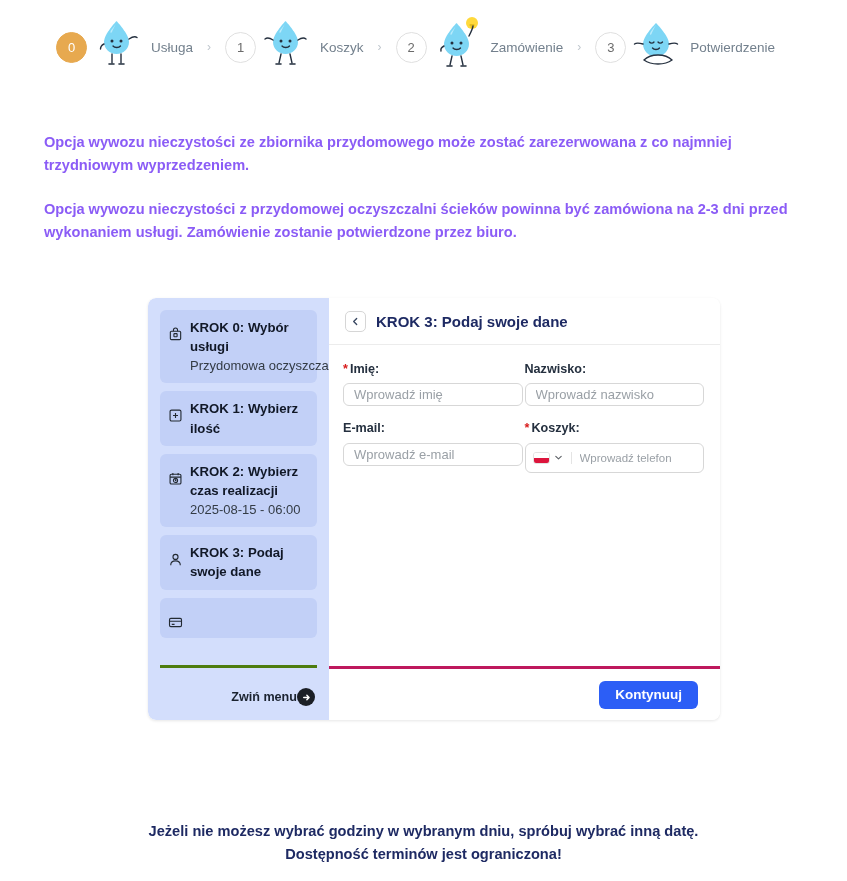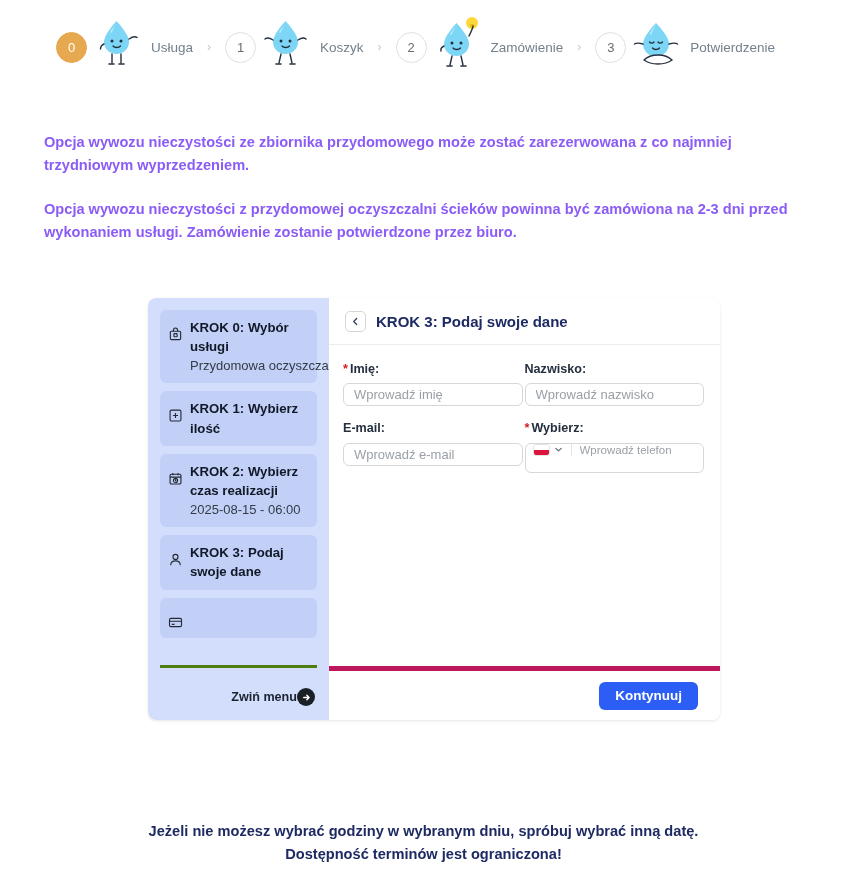--- a/index.html
+++ b/index.html
@@ -118,21 +118,21 @@
     font-family: "Liberation Sans", sans-serif;
   }
   .inp::placeholder { color: #9aa0a6; }
   .ta {
     width: 100%; height: 62px; border: 1px solid #d7d7d7;
     border-radius: 6px; padding: 6px 8px;
     font-size: 13px; resize: vertical; background:#fff;
     font-family: "Liberation Sans", sans-serif;
   }
   .phone-wrap {
-    display: flex; align-items: flex-start; height: 30px;
+    display: flex; align-items: center; height: 30px;
     border: 1px solid #d7d7d7; border-radius: 6px; overflow: hidden; background:#fff;
   }
   .flag-sel {
     width: 46px; display: flex; align-items: center; justify-content: center;
     gap: 4px; border-right: 1px solid #e4e4e4; cursor: pointer; flex:0 0 auto;
   }
   .flag {
     width: 17px; height: 12px; border-radius: 3px; overflow: hidden;
     display: flex; flex-direction: column; border: 1px solid #e3e3e3;
   }
@@ -140,21 +140,21 @@
   .flag .bot { flex:1; background:#dc143c; }
   .chev { width: 9px; height: 9px; color:#5f6368; display:block; }
   .phone-inp {
     flex: 1 1 auto; border: none; outline: none; padding: 0 8px;
     font-size: 11.5px; color: #222; background:transparent;
     font-family: "Liberation Sans", sans-serif;
   }
   .phone-inp::placeholder { color: #9aa0a6; }
 
   .panel-foot {
-    border-top: 5px solid #be185d; height: 54px;
+    border-top: 3px solid #be185d; height: 54px;
     display: flex; align-items: center; justify-content: flex-end;
     padding: 0 22px;
   }
   .cta {
     background: #2c5ef6; color: #fff; border: none; border-radius: 6px;
     height: 28px; padding: 0 16px; font-size: 13.5px; font-weight: bold;
     cursor: pointer; font-family: "Liberation Sans", sans-serif;
   }
 
   
@@ -358,21 +358,21 @@
             <input class="inp" type="text" placeholder="Wprowadź nazwisko" style="">
           </div>
         </div>
 
         <div class="row">
           <div class="field">
             <label class="lbl">E-mail:</label>
             <input class="inp" type="text" placeholder="Wprowadź e-mail" style="">
           </div>
           <div class="field">
-            <label class="lbl"><span class="req">*</span><span>Wybierz:</span></label>
+            <label class="lbl"><span class="req">*</span><span>Koszyk:</span></label>
             <div class="phone-wrap">
               <span class="flag-sel">
                 <span class="flag">
                   <span class="top"></span>
                     <span class="bot"></span>
                 </span>
                 <svg class="chev" viewBox="0 0 10 10" fill="none" stroke="#5f6368" stroke-width="1.3" stroke-linecap="round" stroke-linejoin="round">
                   <path d="M2 3.8 5 6.6l3-2.8"></path>
                 </svg>
               </span>

